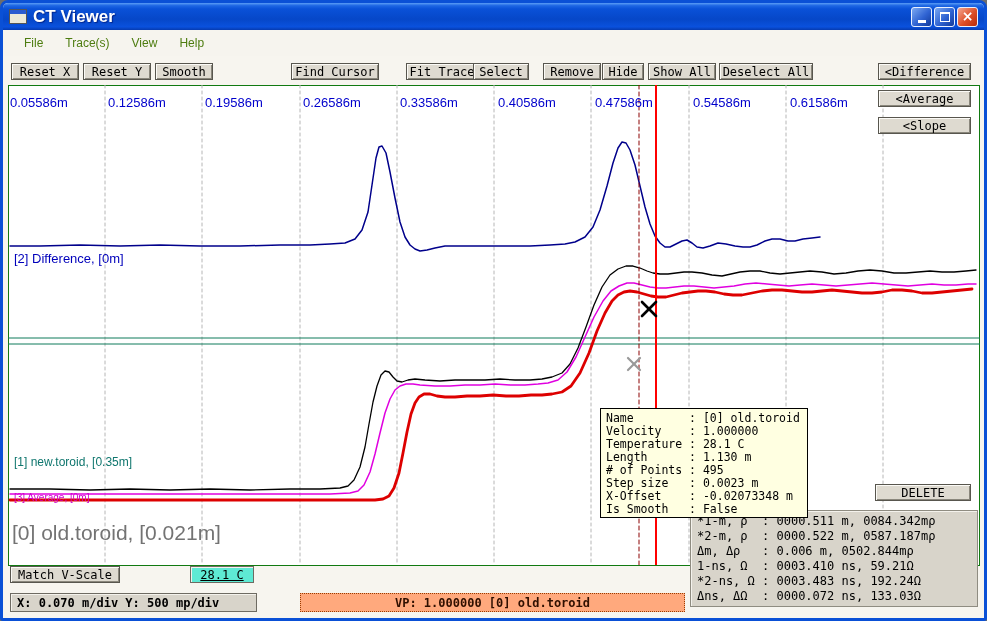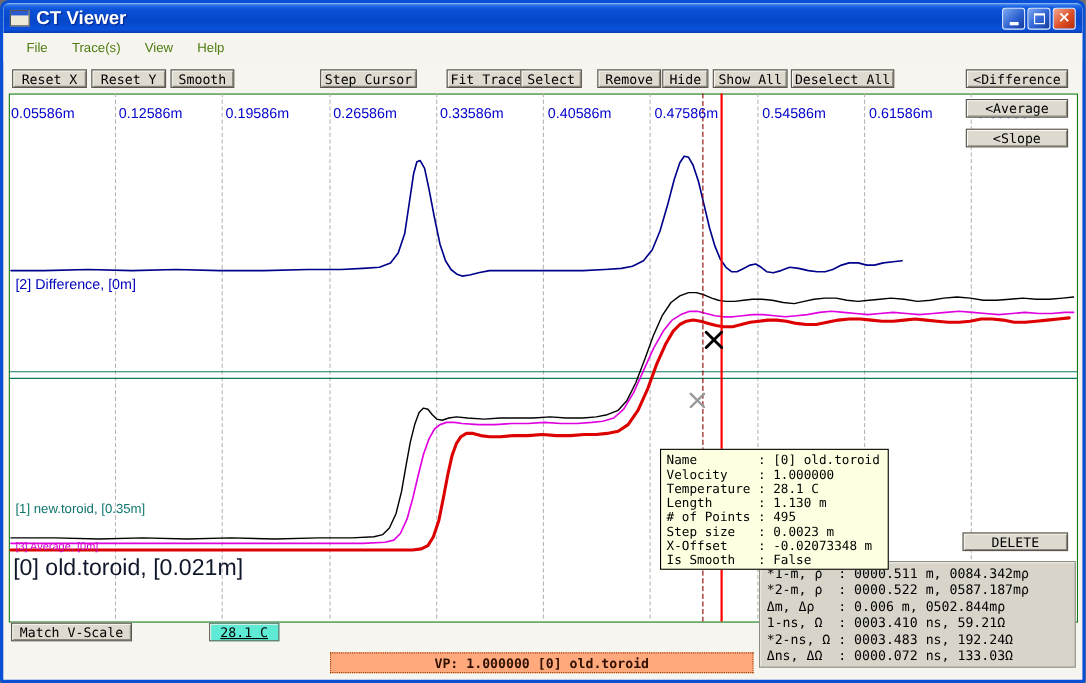--- a/index.html
+++ b/index.html
@@ -29,21 +29,21 @@
        font:12px "DejaVu Sans Mono",monospace;display:flex;align-items:center;justify-content:center;color:#000;z-index:6;text-align:center;}
   
   .xlab{position:absolute;top:92px;font-size:13px;color:#0000cc;z-index:2;white-space:nowrap;}
   
   .plot{position:absolute;left:5px;top:82px;width:972px;height:481px;background:#fff;border:1px solid #117a11;box-sizing:border-box;z-index:0;}
   .plot-svg{position:absolute;left:5px;top:82px;width:972px;height:480px;z-index:1;}
   .trace-label{position:absolute;z-index:3;white-space:nowrap;}
   .lbl-diff{left:11px;top:248px;font-size:13px;color:#0000bb;}
   .lbl-new{left:11px;top:452px;font-size:12px;color:#0f766e;}
   .lbl-avg{left:11px;top:489px;font-size:10px;color:#cc00cc;}
-  .lbl-old{left:9px;top:502px;font-size:21px;color:#0f172a;}
+  .lbl-old{left:9px;top:518px;font-size:21px;color:#737373;}
   
   .tooltip{position:absolute;left:597px;top:405px;width:208px;height:110px;background:#ffffe1;border:1px solid #000;
            padding:3px 5px;box-sizing:border-box;z-index:8;}
   .tline{font:11.5px "DejaVu Sans Mono",monospace;line-height:13px;white-space:pre;color:#000;}
   
   .meas{position:absolute;left:687px;top:507px;width:288px;height:97px;background:#d8d4ca;border:1px solid #8f8c81;
         box-shadow:inset 1px 1px 0 #f4f2ec;padding:3px 6px;box-sizing:border-box;z-index:5;}
   .mline{font:12px "DejaVu Sans Mono",monospace;line-height:15px;white-space:pre;color:#000;}
   
   .box{position:absolute;box-sizing:border-box;display:flex;align-items:center;z-index:5;
@@ -79,21 +79,21 @@
   <div class="menubar">
     <span class="menu-item">File</span>
     <span class="menu-item">Trace(s)</span>
     <span class="menu-item">View</span>
     <span class="menu-item">Help</span>
   </div>
 
   <div class="btn" style="left:8px;top:60px;width:68px">Reset X</div>
   <div class="btn" style="left:80px;top:60px;width:68px">Reset Y</div>
   <div class="btn" style="left:152px;top:60px;width:58px">Smooth</div>
-  <div class="btn" style="left:288px;top:60px;width:88px">Step Cursor</div>
+  <div class="btn" style="left:288px;top:60px;width:88px">Find Cursor</div>
   <div class="btn" style="left:403px;top:60px;width:72px">Fit Trace</div>
   <div class="btn" style="left:470px;top:60px;width:56px">Select</div>
   <div class="btn" style="left:540px;top:60px;width:58px">Remove</div>
   <div class="btn" style="left:599px;top:60px;width:42px">Hide</div>
   <div class="btn" style="left:645px;top:60px;width:68px">Show All</div>
   <div class="btn" style="left:716px;top:60px;width:94px">Deselect All</div>
   <div class="btn" style="left:875px;top:60px;width:93px">&lt;Difference</div>
   <div class="btn" style="left:875px;top:87px;width:93px">&lt;Average</div>
   <div class="btn" style="left:875px;top:114px;width:93px">&lt;Slope</div>
 
@@ -155,15 +155,16 @@
     <div class="mline">*1-m, ρ  : 0000.511 m, 0084.342mρ</div>
     <div class="mline">*2-m, ρ  : 0000.522 m, 0587.187mρ</div>
     <div class="mline">Δm, Δρ   : 0.006 m, 0502.844mρ</div>
     <div class="mline">1-ns, Ω  : 0003.410 ns, 59.21Ω</div>
     <div class="mline">*2-ns, Ω : 0003.483 ns, 192.24Ω</div>
     <div class="mline">Δns, ΔΩ  : 0000.072 ns, 133.03Ω</div>
   </div>
 
   <div class="btn" style="left:7px;top:563px;width:110px">Match V-Scale</div>
   <div class="box gray-box temp-box">28.1 C</div>
+  <div class="box scale-box">X: 0.070 m/div Y: 500 mp/div</div>
   <div class="box vp-box">VP: 1.000000 [0] old.toroid</div>
 
 </div>
 
 </body></html>

